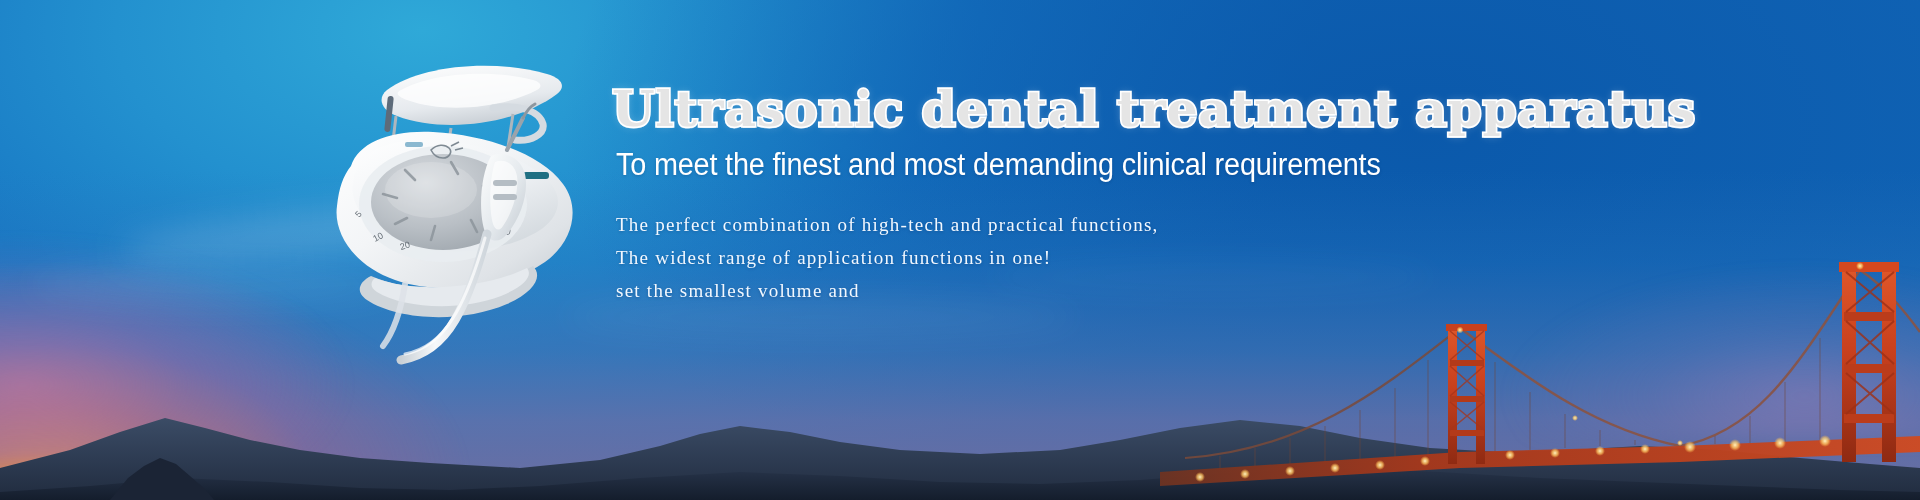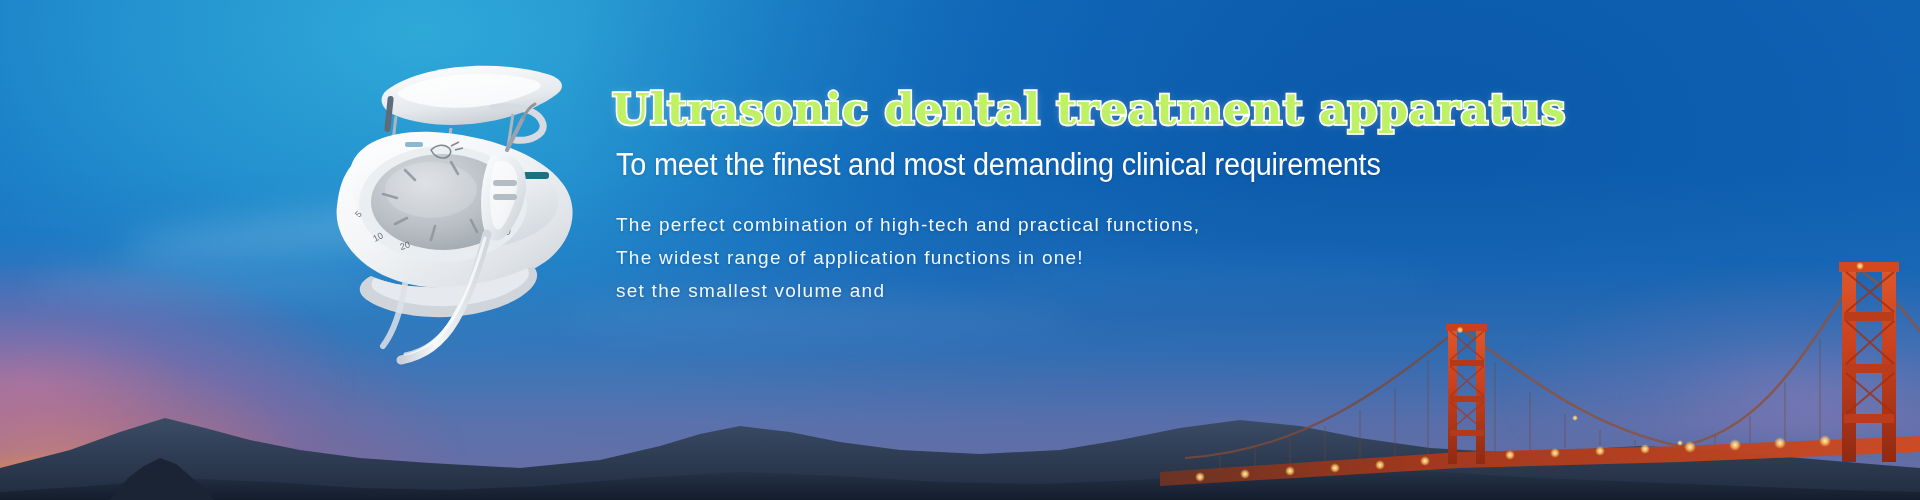--- a/index.html
+++ b/index.html
@@ -109,24 +109,24 @@
   .copy {
     position: absolute;
     left: 612px; top: 86px;
     width: 1150px;
   }
 
   .headline {
     margin: 0;
     font-family: "DejaVu Serif", "Liberation Serif", serif;
     font-weight: 700;
-    font-size: 43px;
+    font-size: 49px;
     line-height: 46px;
     letter-spacing: 0.6px;
-    color: #bef264;
+    color: #e5e5e5;
     -webkit-text-stroke: 3.4px #ffffff;
     paint-order: stroke fill;
     text-shadow:
        0 2px 0 rgba(255,255,255,0.55),
        0 0 10px rgba(255,255,255,0.30);
     white-space: nowrap;
   }
 
   .subhead {
     margin: 14px 0 0 4px;
@@ -139,21 +139,21 @@
     transform: scaleX(0.93);
     transform-origin: left center;
     white-space: nowrap;
     text-shadow: 0 1px 3px rgba(0,40,90,0.25);
   }
 
   .body-copy {
     margin: 24px 0 0 4px;
   }
   .body-line {
-    font-family: Liberation Sans, sans-serif;
+    font-family: Liberation Serif, serif;
     font-weight: 300;
     font-size: 19px;
     line-height: 33px;
     letter-spacing: 1.25px;
     color: #f2f8ff;
     white-space: nowrap;
     text-shadow: 0 1px 3px rgba(0,40,90,0.30);
   }
 </style>
 </head>

